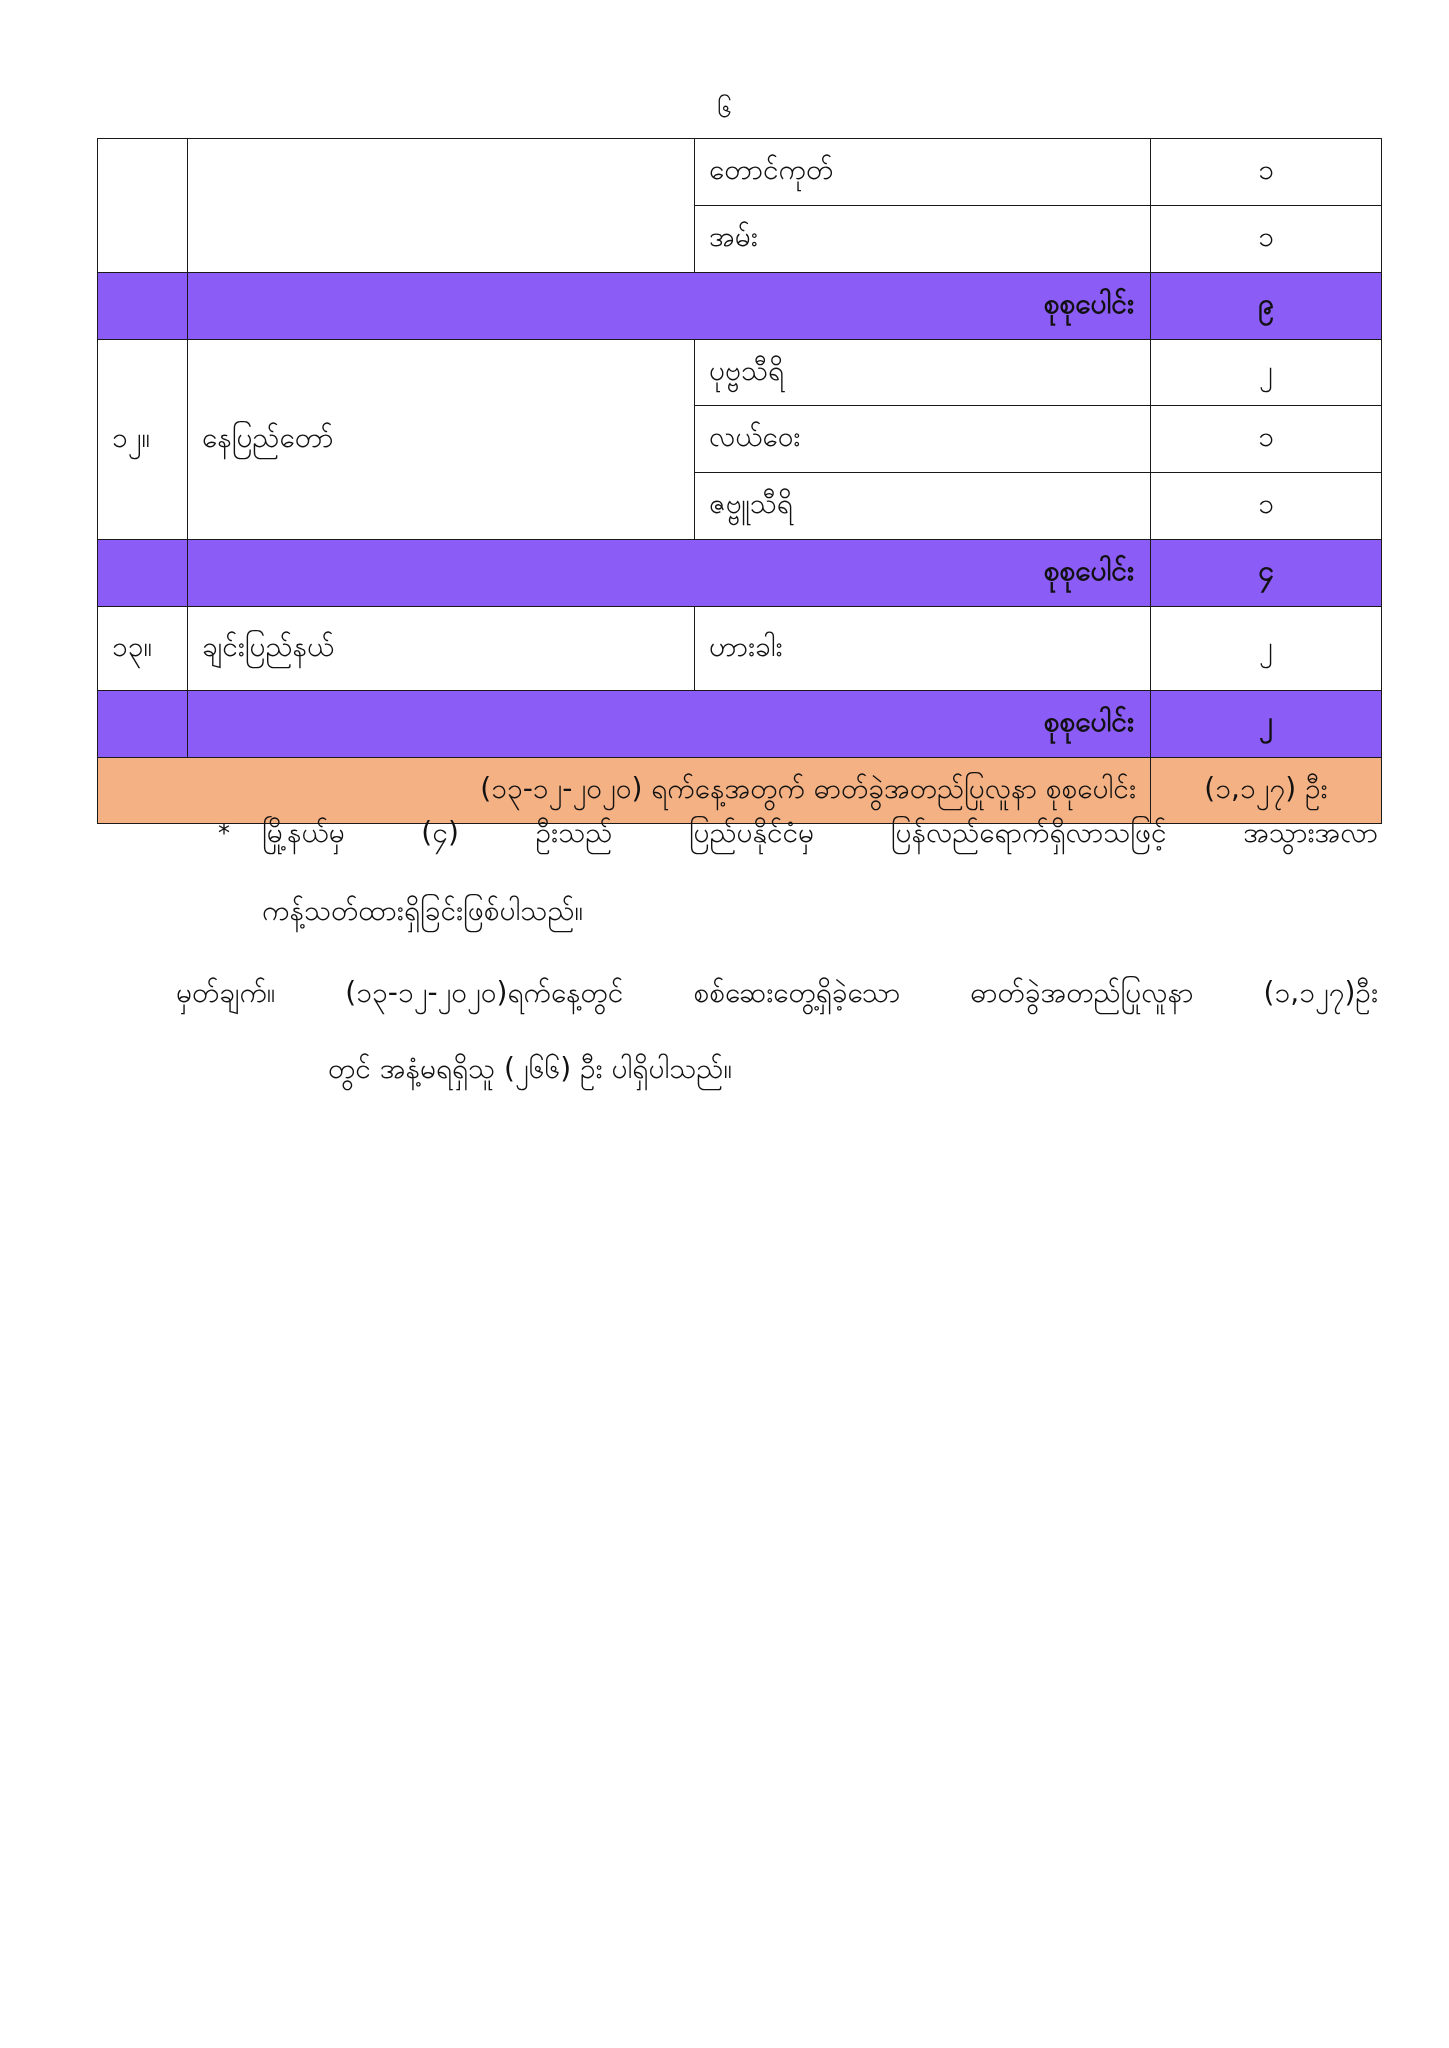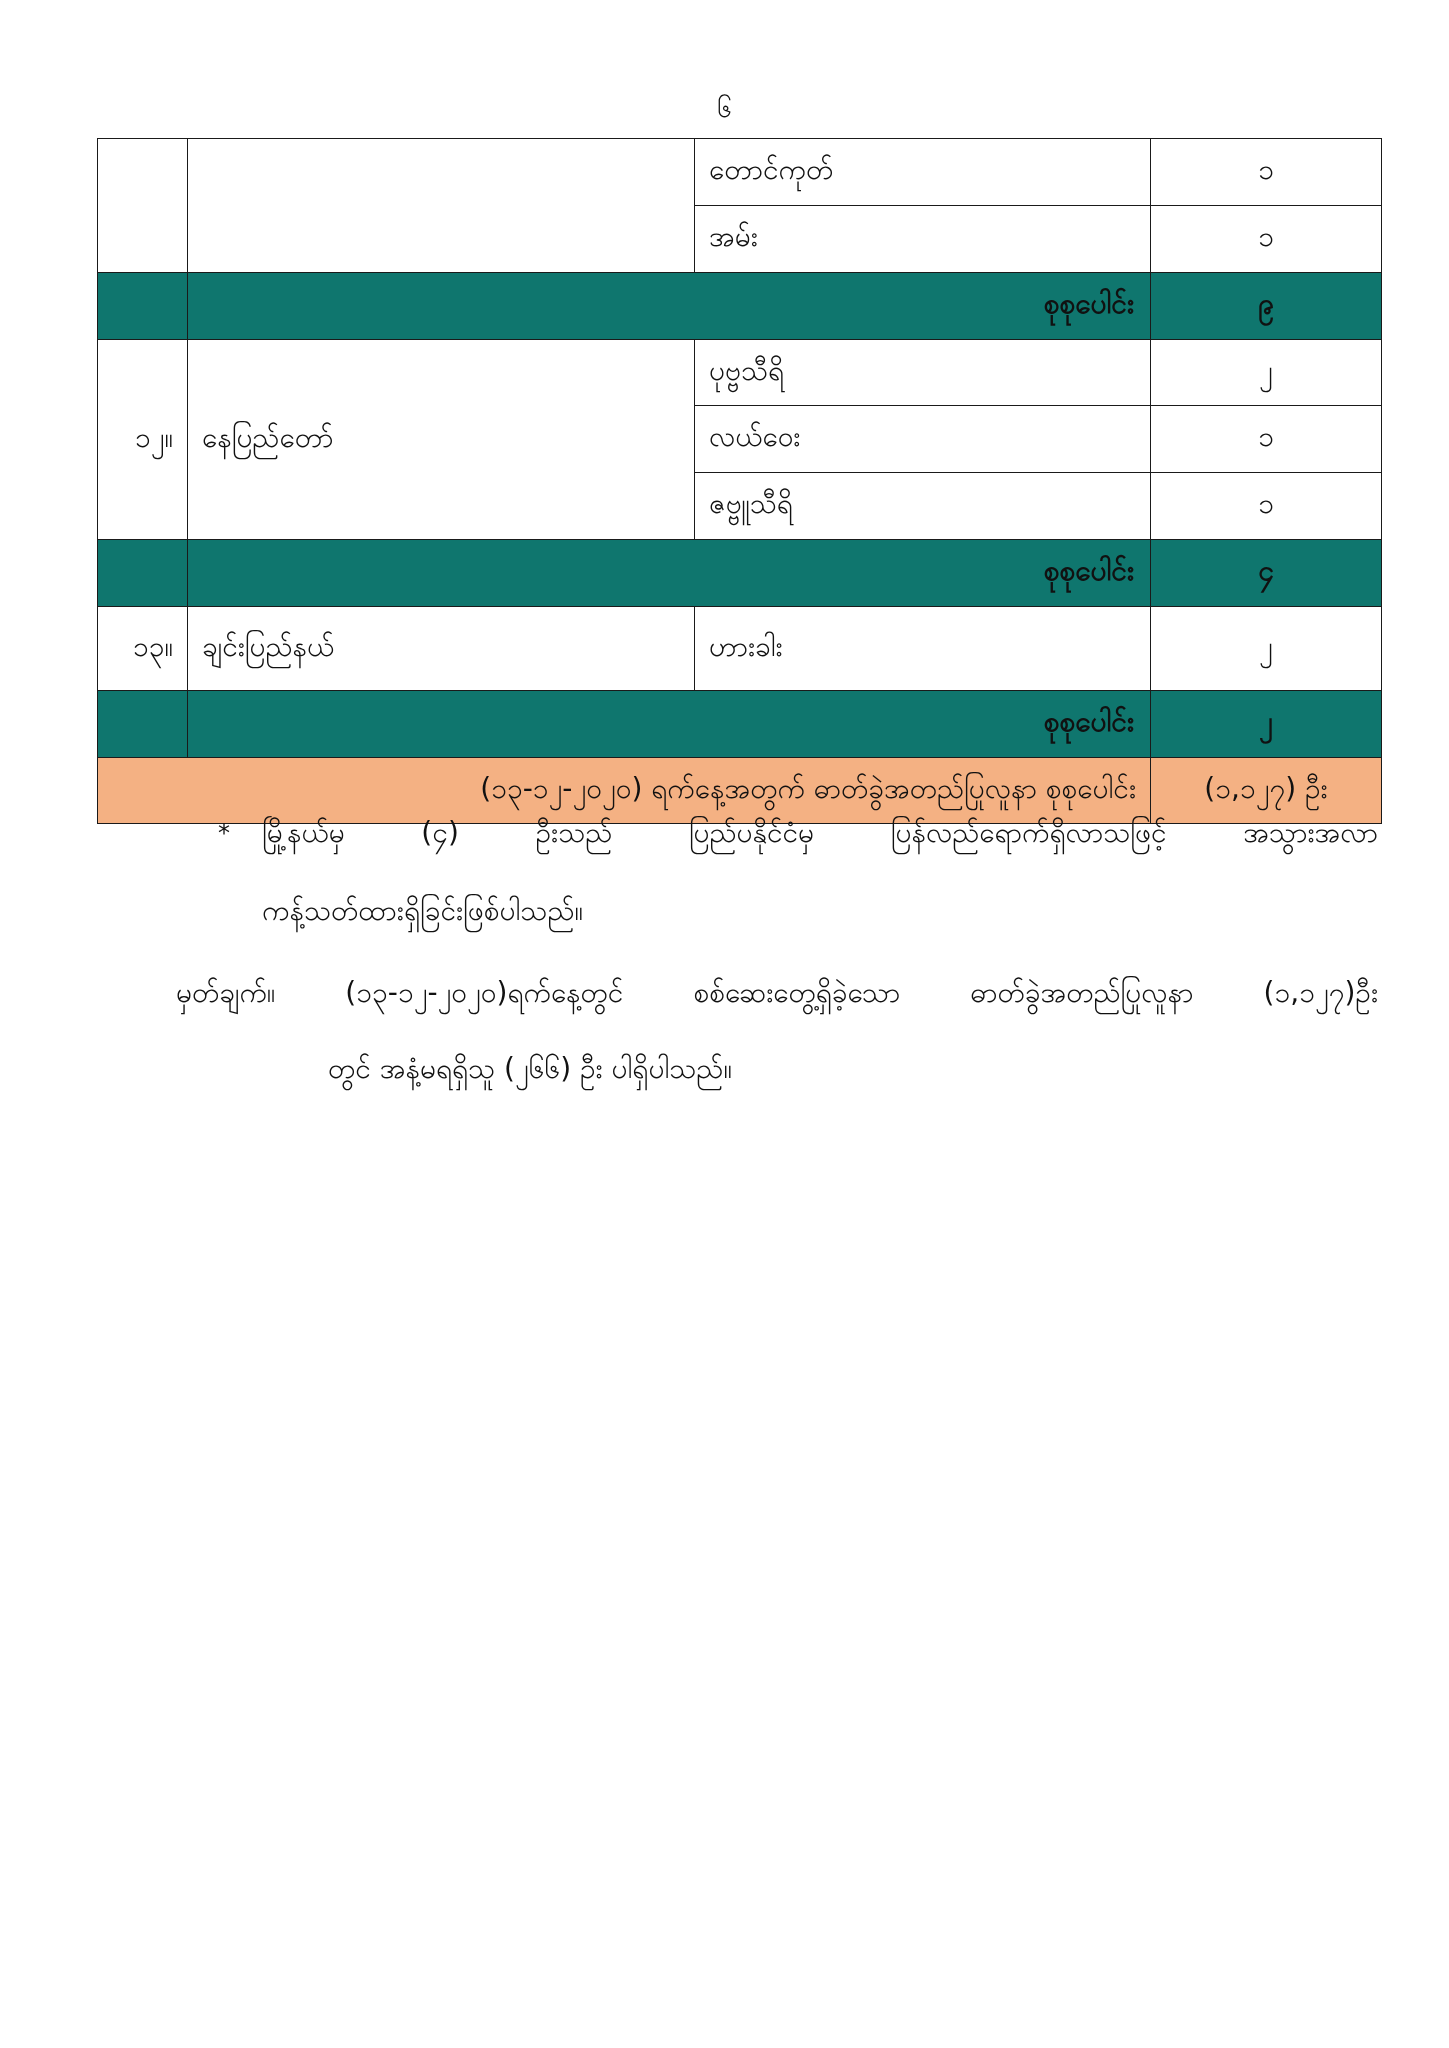--- a/index.html
+++ b/index.html
@@ -17,25 +17,25 @@
     border-collapse: collapse; table-layout: fixed;
     width: 1284px;
     padding-left: 8px;
   }
   table.report td {
     border: 1.5px solid #1a1a1a;
     font-size: 28px; height: 64px; padding: 0 14px;
     vertical-align: middle; box-sizing: border-box;
     white-space: nowrap; overflow: hidden;
   }
-  td.c-no { text-align: right; padding: 0 4px; }
+  td.c-no { text-align: left; padding: 0 4px; }
   td.c-region { text-align: left; }
   td.c-town { text-align: left; vertical-align: top; padding-top: 8px; }
   td.c-count { text-align: center; }
-  tr.subtotal td { background: #0f766e; font-weight: bold; }
+  tr.subtotal td { background: #8b5cf6; font-weight: bold; }
   tr.subtotal td.label { text-align: right; padding-right: 16px; }
   tr.grand td { background: #f4b183; }
   tr.grand td.label { text-align: right; font-weight: normal; }
   tr.grand td.c-count { font-weight: normal; }
 
   .note-star {
     position: absolute; left: 218px; top: 808px; width: 1160px;
     font-size: 28px; line-height: 50px;
   }
   .note-star .star { position: absolute; left: 0; top: 0; font-size: 24px; }

